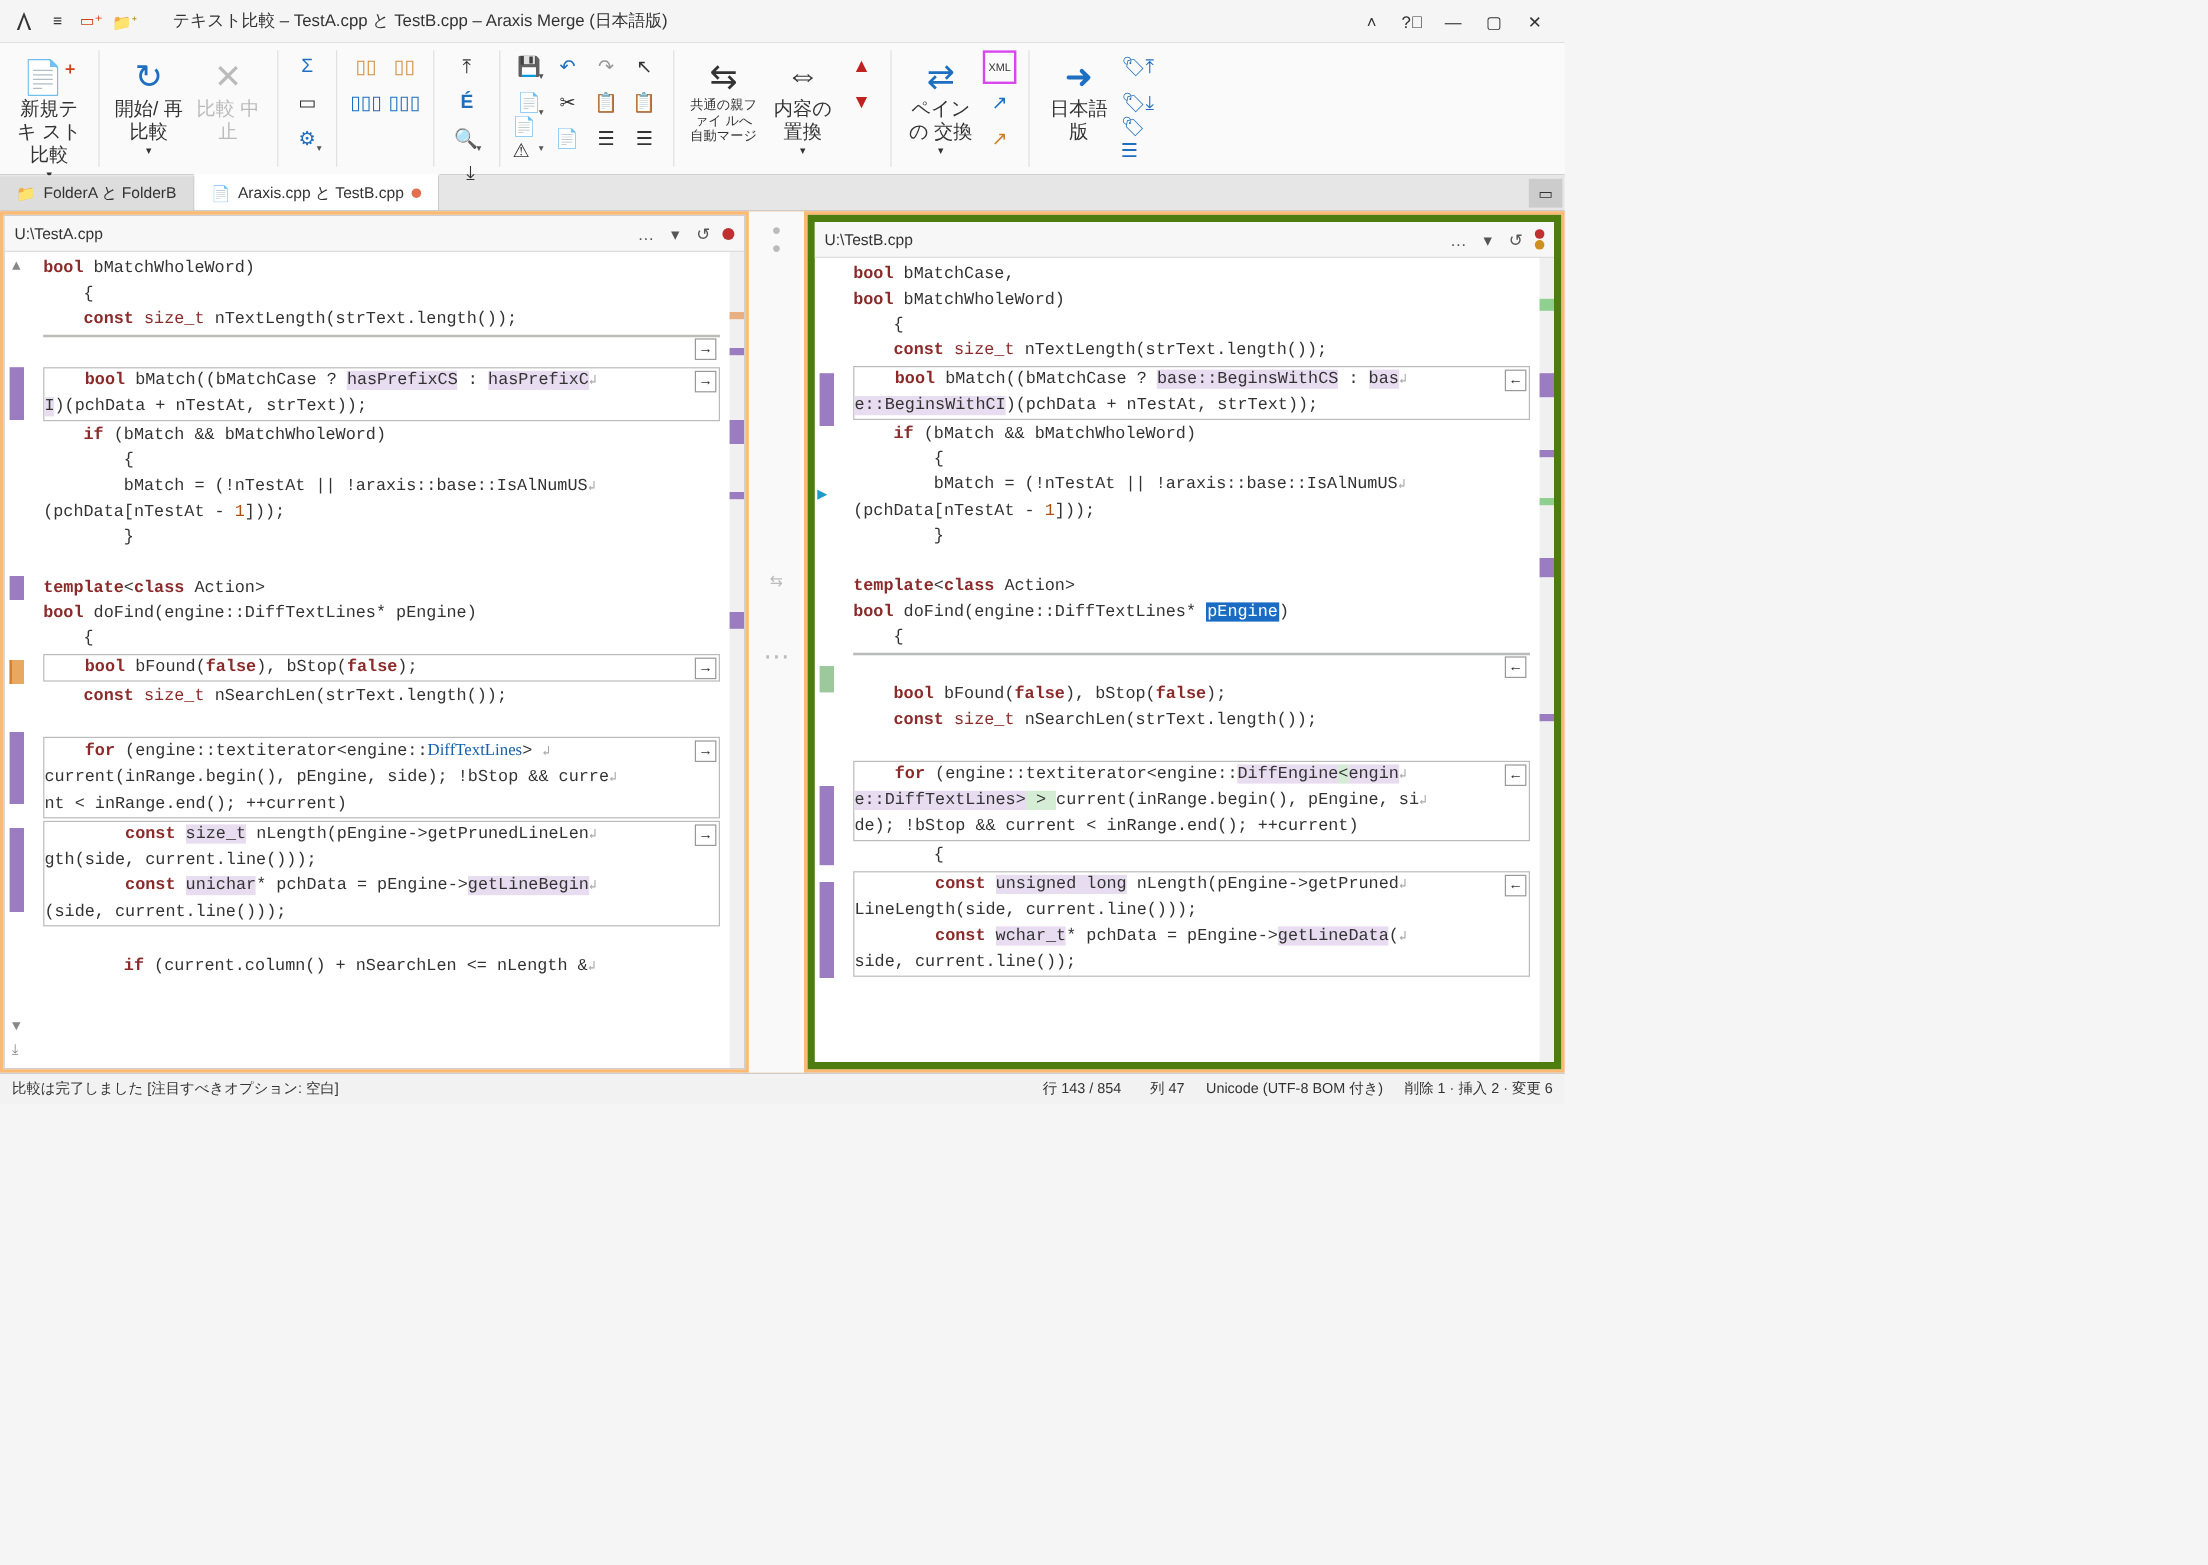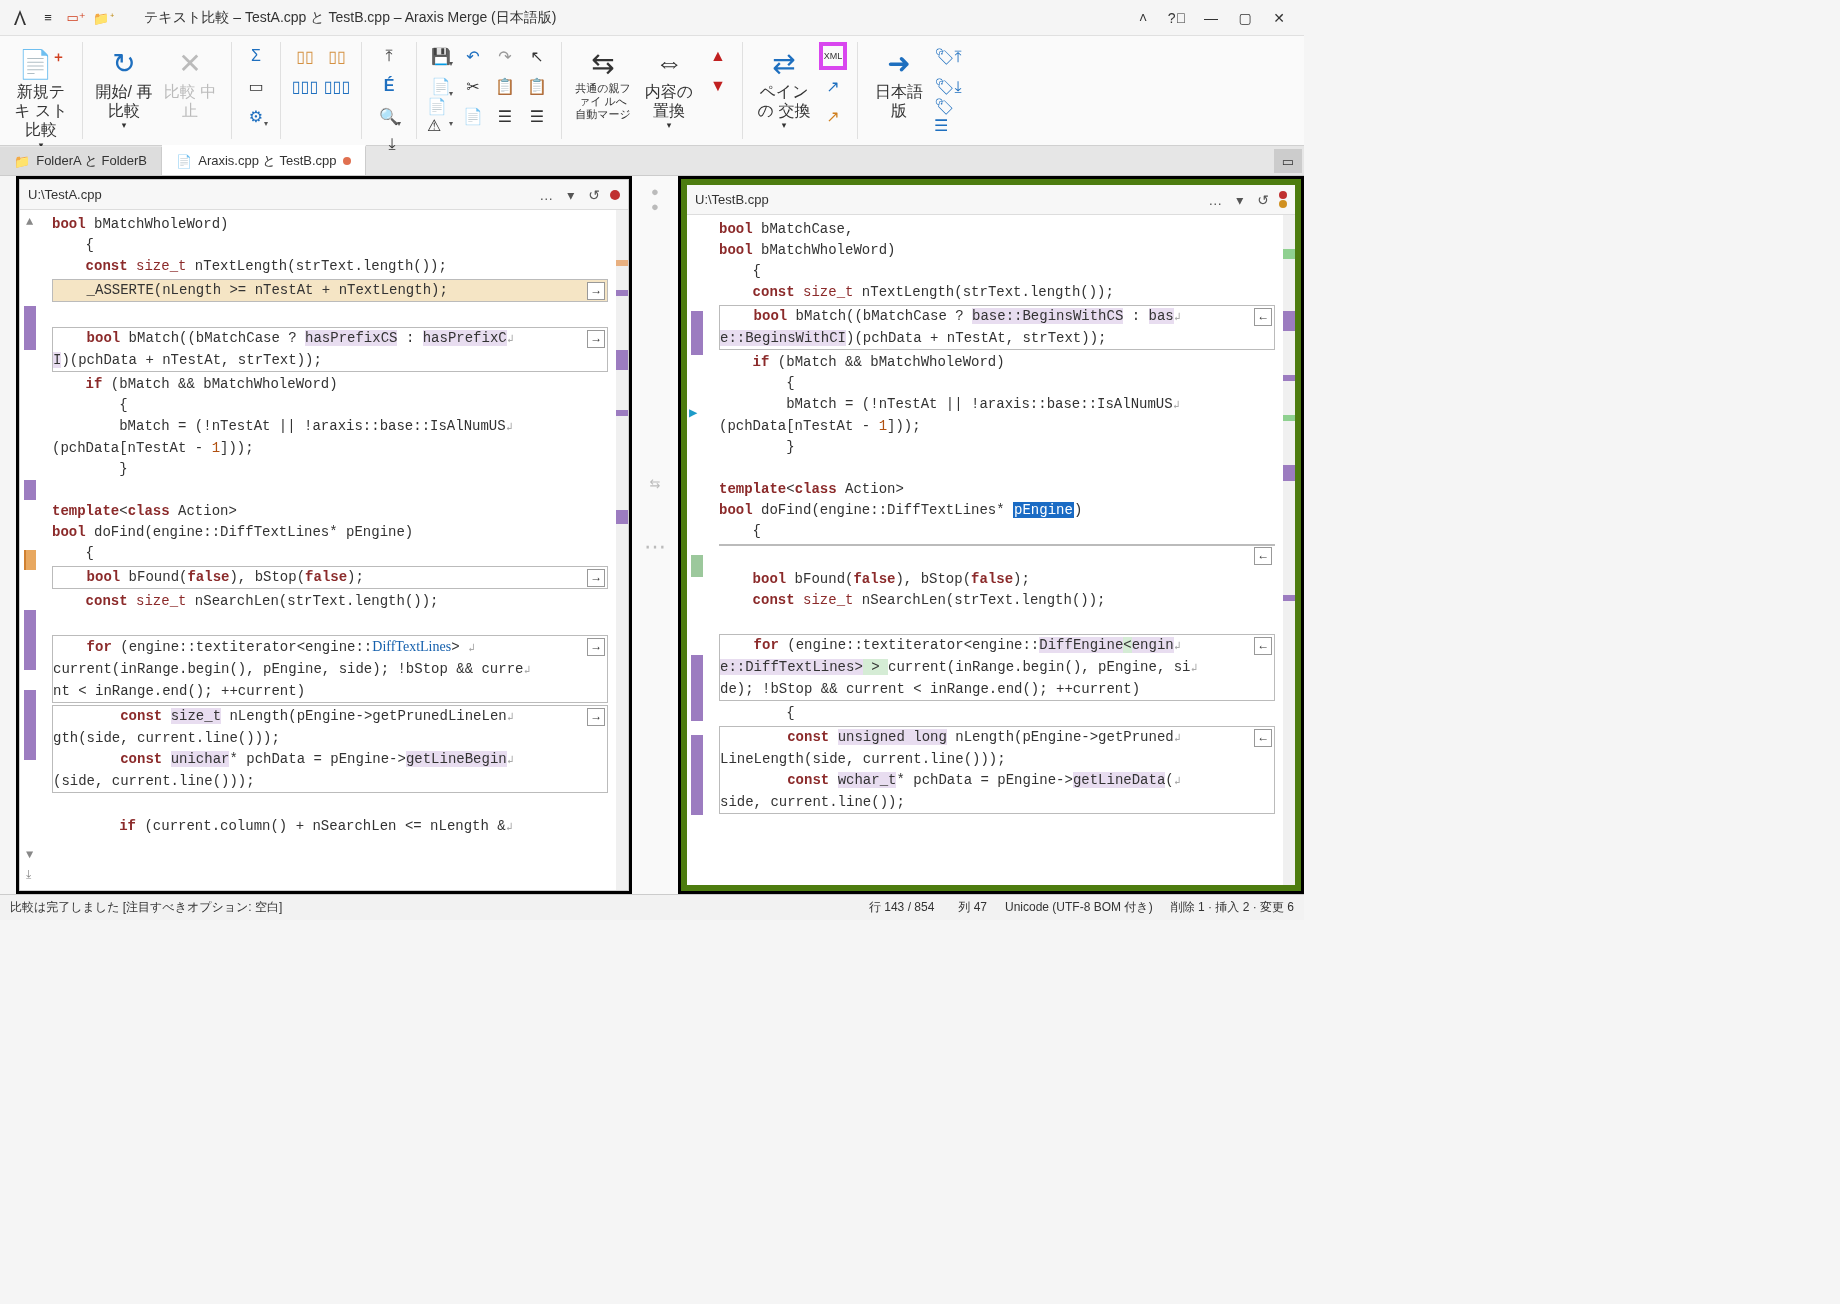--- a/index.html
+++ b/index.html
@@ -19,21 +19,21 @@
 .rbtn-big.disabled .lbl, .rbtn-big.disabled .ico { color: #bbb; }
 .rbtn-sm { width: 28px; height: 28px; display: flex; align-items: center; justify-content: center; font-size: 16px; cursor: pointer; position: relative; }
 .rbtn-sm.dd::after { content: "▾"; font-size: 8px; position: absolute; bottom: 2px; right: 2px; color: #555; }
 .col3 { display: flex; flex-direction: column; gap: 2px; }
 .tabstrip { display: flex; height: 30px; background: #e6e6e6; border-bottom: 1px solid #ccc; align-items: flex-end; }
 .tab { display: flex; align-items: center; padding: 5px 14px; font-size: 13px; cursor: pointer; gap: 6px; background: #ddd; border-right: 1px solid #ccc; }
 .tab.active { background: #fff; border-top: 2px solid #fff; }
 .tab .dot { width: 8px; height: 8px; border-radius: 50%; background: #e07050; }
 .tabstrip .sp { flex: 1; }
 .tab-panelicon { width: 28px; height: 24px; display: flex; align-items: center; justify-content: center; background: #ccc; margin: 2px; cursor: pointer; }
-.workarea { flex: 1; display: flex; overflow: hidden; background: #000000; margin-left: 16px; }
+.workarea { flex: 1; display: flex; overflow: hidden; background: #fdba74; }
 .pane { flex: 1; display: flex; flex-direction: column; border: 1px solid #cfcfcf; margin: 3px; background: #fff; position: relative; }
 .pane.focused { border: 6px solid #4d7c0f; }
 .pane-hdr { display: flex; align-items: center; height: 30px; padding: 0 8px; background: #f7f7f7; border-bottom: 1px solid #ddd; font-size: 13px; gap: 6px; }
 .pane-hdr .path { flex: 1; }
 .pane-hdr .hbtn { cursor: pointer; font-size: 14px; color: #555; padding: 0 4px; }
 .pane-hdr .hdot { width: 10px; height: 10px; border-radius: 50%; }
 .code { flex: 1; overflow: hidden; position: relative; font-family: Consolas, "Courier New", monospace; font-size: 14px; line-height: 21px; white-space: pre; }
 .code-inner { position: absolute; left: 26px; right: 14px; top: 0; padding: 4px 6px; }
 .gutter { position: absolute; left: 0; top: 0; bottom: 0; width: 24px; background: #fff; }
 .gmark { position: absolute; left: 4px; width: 12px; height: 18px; }
@@ -189,21 +189,21 @@
   </div>
   <div class="ribbon-group">
     <div class="ribbon-row">
       <div class="rbtn-big">
           <span class="ico" style="color:#1e6fbf">⇄</span>
           <span class="lbl">ペインの
 交換</span>
           <span style="font-size:9px">▾</span>
         </div>
       <div class="col3">
-        <span class="rbtn-sm" style="border:4px solid #d946ef;font-size:9px;padding:0">XML</span>
+        <span class="rbtn-sm" style="border:2px solid #d946ef;font-size:9px;padding:0">XML</span>
         <span class="rbtn-sm" style="color:#1e6fbf">↗</span>
         <span class="rbtn-sm" style="color:#d08020">↗</span>
       </div>
     </div>
   </div>
   <div class="ribbon-group">
     <div class="ribbon-row">
       <div class="rbtn-big">
           <span class="ico" style="color:#1e6fbf">➜</span>
           <span class="lbl">日本語版</span>
@@ -252,21 +252,21 @@
         <span class="arrow-vert" style="position:absolute;bottom:24px;left:6px">▼</span>
         <span class="arrow-vert" style="position:absolute;bottom:4px;left:6px">⤓</span>
       </div>
       <div class="scrollmap">
         <span class="smark orange" style="top:50px"></span>
         <span class="smark purple" style="top:80px"></span>
         <span class="smark purple" style="top:140px;height:20px"></span>
         <span class="smark purple" style="top:200px"></span>
         <span class="smark purple" style="top:300px;height:14px"></span>
       </div>
-      <div class="code-inner"><span class="line"><span class="kw">bool</span> bMatchWholeWord)</span><span class="line">    {</span><span class="line">    <span class="kw">const</span> <span class="type">size_t</span> nTextLength(strText.length());</span><div class="diffblock hl-del"><span class="mergebtn r">→</span><span class="line">    _ASSERTE(nLength &gt;= nTestAt + nTextLength);</span></div>
+      <div class="code-inner"><span class="line"><span class="kw">bool</span> bMatchWholeWord)</span><span class="line">    {</span><span class="line">    <span class="kw">const</span> <span class="type">size_t</span> nTextLength(strText.length());</span><div class="diffblock hl-del"><span class="mergebtn r">→</span></div>
 <div class="diffblock"><span class="mergebtn r">→</span><span class="line">    <span class="kw">bool</span> bMatch((bMatchCase ? <span class="hl-change">hasPrefixCS</span> : <span class="hl-change">hasPrefixC</span><span class="wrap">↲</span></span><span class="line"><span class="hl-change">I</span>)(pchData + nTestAt, strText));</span></div><span class="line">    <span class="kw">if</span> (bMatch &amp;&amp; bMatchWholeWord)</span><span class="line">        {</span><span class="line">        bMatch = (!nTestAt || !araxis::base::IsAlNumUS<span class="wrap">↲</span></span><span class="line">(pchData[nTestAt - <span class="num">1</span>]));</span><span class="line">        }</span>
 <span class="line"><span class="kw">template</span>&lt;<span class="kw">class</span> Action&gt;</span><span class="line"><span class="kw">bool</span> doFind(engine::DiffTextLines* pEngine)</span><span class="line">    {</span><div class="diffblock"><span class="mergebtn r">→</span><span class="line">    <span class="kw">bool</span> bFound(<span class="kw">false</span>), bStop(<span class="kw">false</span>);</span></div><span class="line">    <span class="kw">const</span> <span class="type">size_t</span> nSearchLen(strText.length());</span>
 <div class="diffblock"><span class="mergebtn r">→</span><span class="line">    <span class="kw">for</span> (engine::textiterator&lt;engine::<span class="func">DiffTextLines</span>&gt; <span class="wrap">↲</span></span><span class="line">current(inRange.begin(), pEngine, side); !bStop &amp;&amp; curre<span class="wrap">↲</span></span><span class="line">nt &lt; inRange.end(); ++current)</span></div><div class="diffblock"><span class="mergebtn r">→</span><span class="line">        <span class="kw">const</span> <span class="hl-change">size_t</span> nLength(pEngine-&gt;getPrunedLineLen<span class="wrap">↲</span></span><span class="line">gth(side, current.line()));</span><span class="line">        <span class="kw">const</span> <span class="hl-change">unichar</span>* pchData = pEngine-&gt;<span class="hl-change">getLineBegin</span><span class="wrap">↲</span></span><span class="line">(side, current.line()));</span></div>
 <span class="line">        <span class="kw">if</span> (current.column() + nSearchLen &lt;= nLength &amp;<span class="wrap">↲</span></span></div>
     </div>
   </div>
 
   <div class="middle">
     <span style="margin-top:8px;color:#bbb">●</span>
     <span style="color:#bbb">●</span>

